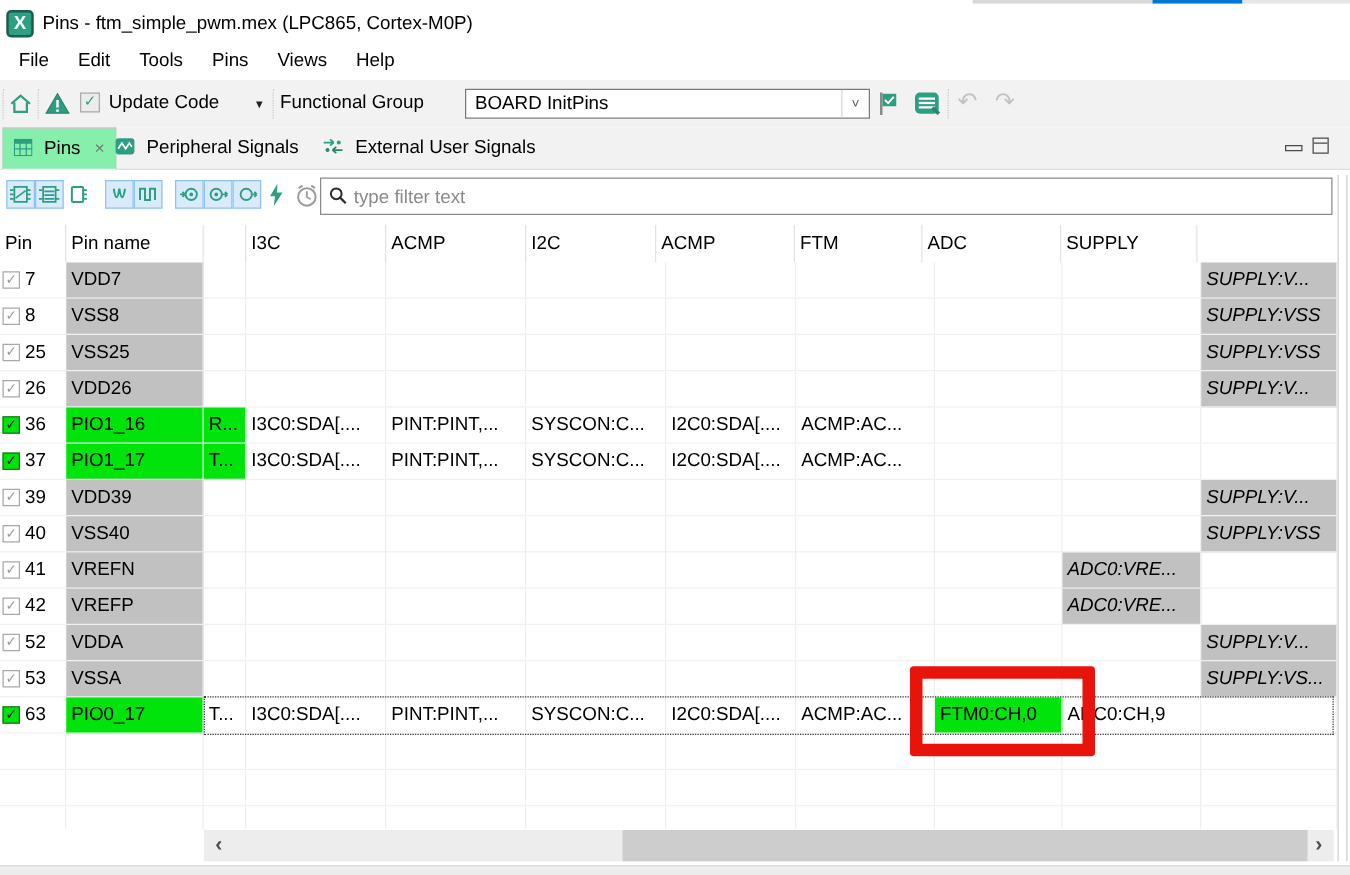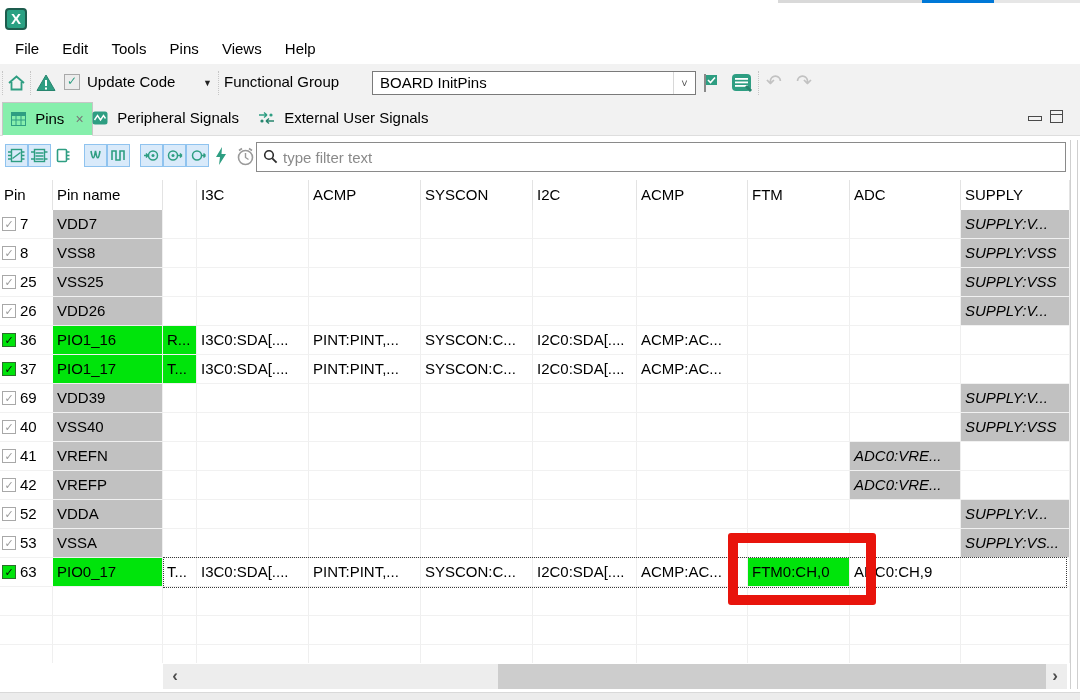--- a/index.html
+++ b/index.html
@@ -103,20 +103,21 @@
 <div class="app">
 
   <div class="top-strip">
     <div class="strip-seg" style="left:778px;width:144px;background:#d9d9d9"></div>
     <div class="strip-seg" style="left:922px;width:72px;background:#0078d7"></div>
     <div class="strip-seg" style="left:994px;width:86px;background:#e6e6e6"></div>
   </div>
 
   <div class="titlebar">
     <div class="app-icon">X</div>
+    <div class="title-text">Pins - ftm_simple_pwm.mex (LPC865, Cortex-M0P)</div>
   </div>
 
   <div class="menubar">
     <span class="menu-item">File</span>
     <span class="menu-item">Edit</span>
     <span class="menu-item">Tools</span>
     <span class="menu-item">Pins</span>
     <span class="menu-item">Views</span>
     <span class="menu-item">Help</span>
   </div>
@@ -250,21 +251,20 @@
     </div>
   </div>
 
   <div class="pins-table">
       <div class="thead">
         <div class="th" style="width: 53px;">Pin</div>
         <div class="th" style="width: 110px;">Pin name</div>
         <div class="th" style="width: 34px;"></div>
         <div class="th" style="width: 112px;">I3C</div>
         <div class="th" style="width: 112px;">ACMP</div>
-        <div class="th" style="width: 112px;">SYSCON</div>
         <div class="th" style="width: 104px;">I2C</div>
         <div class="th" style="width: 111px;">ACMP</div>
         <div class="th" style="width: 102px;">FTM</div>
         <div class="th" style="width: 111px;">ADC</div>
         <div class="th" style="width: 109px;">SUPPLY</div>
       </div>
       <div class="trow">
         <div class="cell pin-cell" style="width: 53px;">
           <span class="cb cb-dim">✓</span>
           <span>7</span>
@@ -356,21 +356,21 @@
         <div class="cell" style="width: 112px;">SYSCON:C...</div>
         <div class="cell" style="width: 104px;">I2C0:SDA[....</div>
         <div class="cell" style="width: 111px;">ACMP:AC...</div>
         <div class="cell" style="width: 102px;"></div>
         <div class="cell" style="width: 111px;"></div>
         <div class="cell" style="width: 109px;"></div>
       </div>
       <div class="trow">
         <div class="cell pin-cell" style="width: 53px;">
           <span class="cb cb-dim">✓</span>
-          <span>69</span>
+          <span>39</span>
         </div>
         <div class="cell name-dim" style="width: 110px;">VDD39</div>
         <div class="cell" style="width: 34px;"></div>
         <div class="cell" style="width: 112px;"></div>
         <div class="cell" style="width: 112px;"></div>
         <div class="cell" style="width: 112px;"></div>
         <div class="cell" style="width: 104px;"></div>
         <div class="cell" style="width: 111px;"></div>
         <div class="cell" style="width: 102px;"></div>
         <div class="cell" style="width: 111px;"></div>

